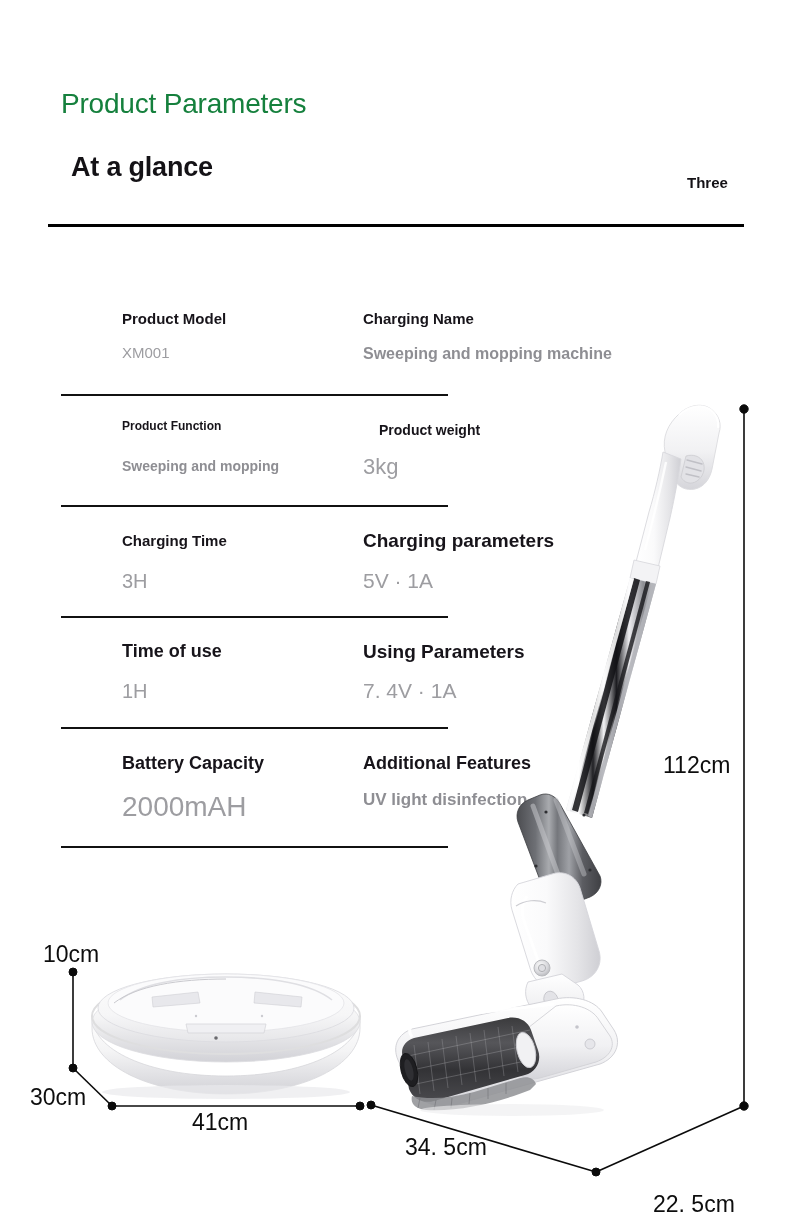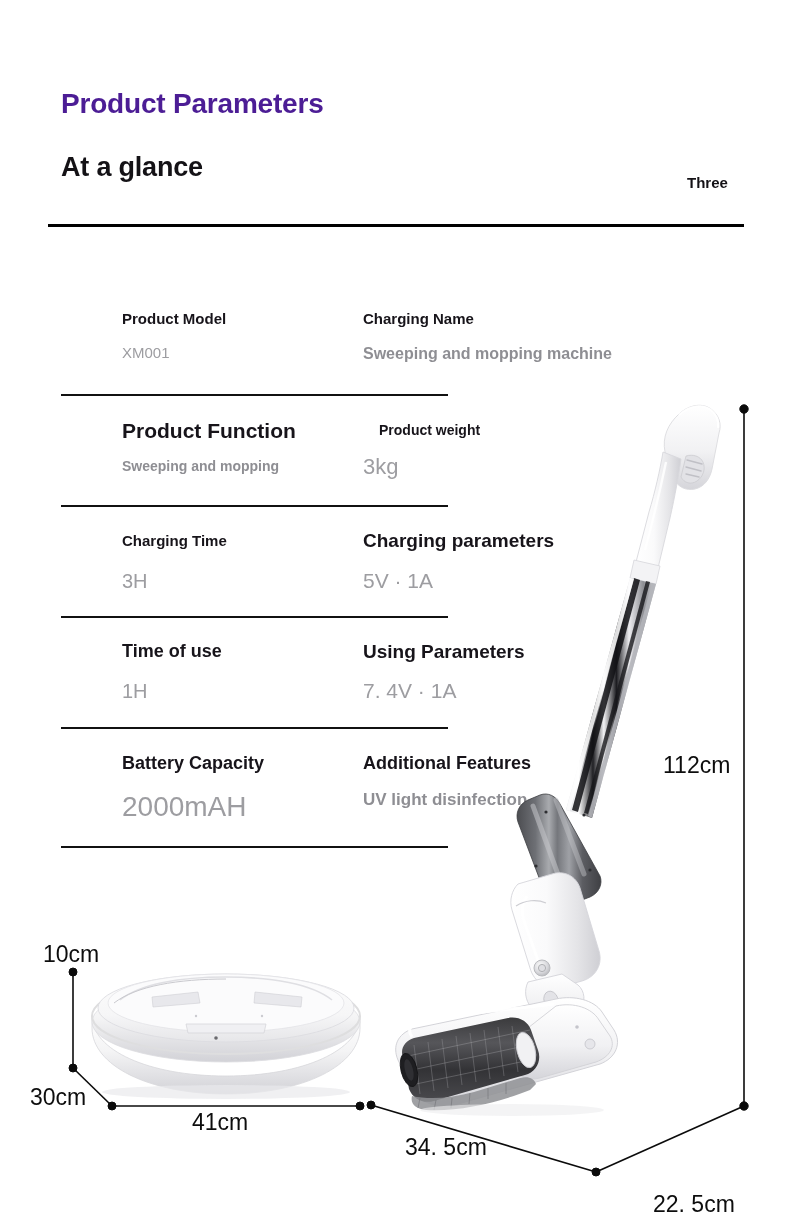--- a/index.html
+++ b/index.html
@@ -12,25 +12,25 @@
     position: relative;
     font-family: "Liberation Sans", sans-serif;
     overflow: hidden;
   }
   .page { position: absolute; inset: 0; }
 
   
   .header { position: absolute; left: 0; top: 0; width: 790px; }
   .title-main {
     position: absolute; left: 61px; top: 88px;
-    font-size: 28px; font-weight: bold; letter-spacing: -0.2px;
-    color: #4c1d95; white-space: nowrap;
+    font-size: 28px; font-weight: normal; letter-spacing: -0.2px;
+    color: #15803d; white-space: nowrap;
   }
   .title-sub {
-    position: absolute; left: 61px; top: 152px;
+    position: absolute; left: 71px; top: 152px;
     font-size: 27px; font-weight: bold; letter-spacing: -0.2px;
     color: #141216; white-space: nowrap;
   }
   .title-index {
     position: absolute; left: 687px; top: 174px;
     font-size: 15px; font-weight: bold;
     color: #141216; white-space: nowrap;
   }
   .header-rule {
     position: absolute; left: 48px; top: 224px;
@@ -73,21 +73,21 @@
 
     <div class="spec-row">
       <div class="cell cell-label" style="left:61px; top:310px; font-size:15px;">Product Model</div>
       <div class="cell cell-value" style="left:61px; top:344px; font-size:15px;">XM001</div>
       <div class="cell cell-label" style="left:302px; top:310px; font-size:15px;">Charging Name</div>
       <div class="cell cell-value bold" style="left:302px; top:345px; font-size:16px;">Sweeping and mopping machine</div>
     </div>
     <div class="spec-divider" style="top:394px;"></div>
 
     <div class="spec-row">
-      <div class="cell cell-label" style="left:61px; top:419px; font-size:21px;">Product Function</div>
+      <div class="cell cell-label" style="left:61px; top:419px; font-size:12px;">Product Function</div>
       <div class="cell cell-value bold" style="left:61px; top:458px; font-size:14px;">Sweeping and mopping</div>
       <div class="cell cell-label" style="left:302px; top:422px; font-size:14px;padding-left:16px;">Product weight</div>
       <div class="cell cell-value" style="left:302px; top:454px; font-size:22px;">3kg</div>
     </div>
     <div class="spec-divider" style="top:505px;"></div>
 
     <div class="spec-row">
       <div class="cell cell-label" style="left:61px; top:532px; font-size:15px;">Charging Time</div>
       <div class="cell cell-value" style="left:61px; top:570px; font-size:20px;">3H</div>
       <div class="cell cell-label" style="left:302px; top:530px; font-size:19px;">Charging parameters</div>

